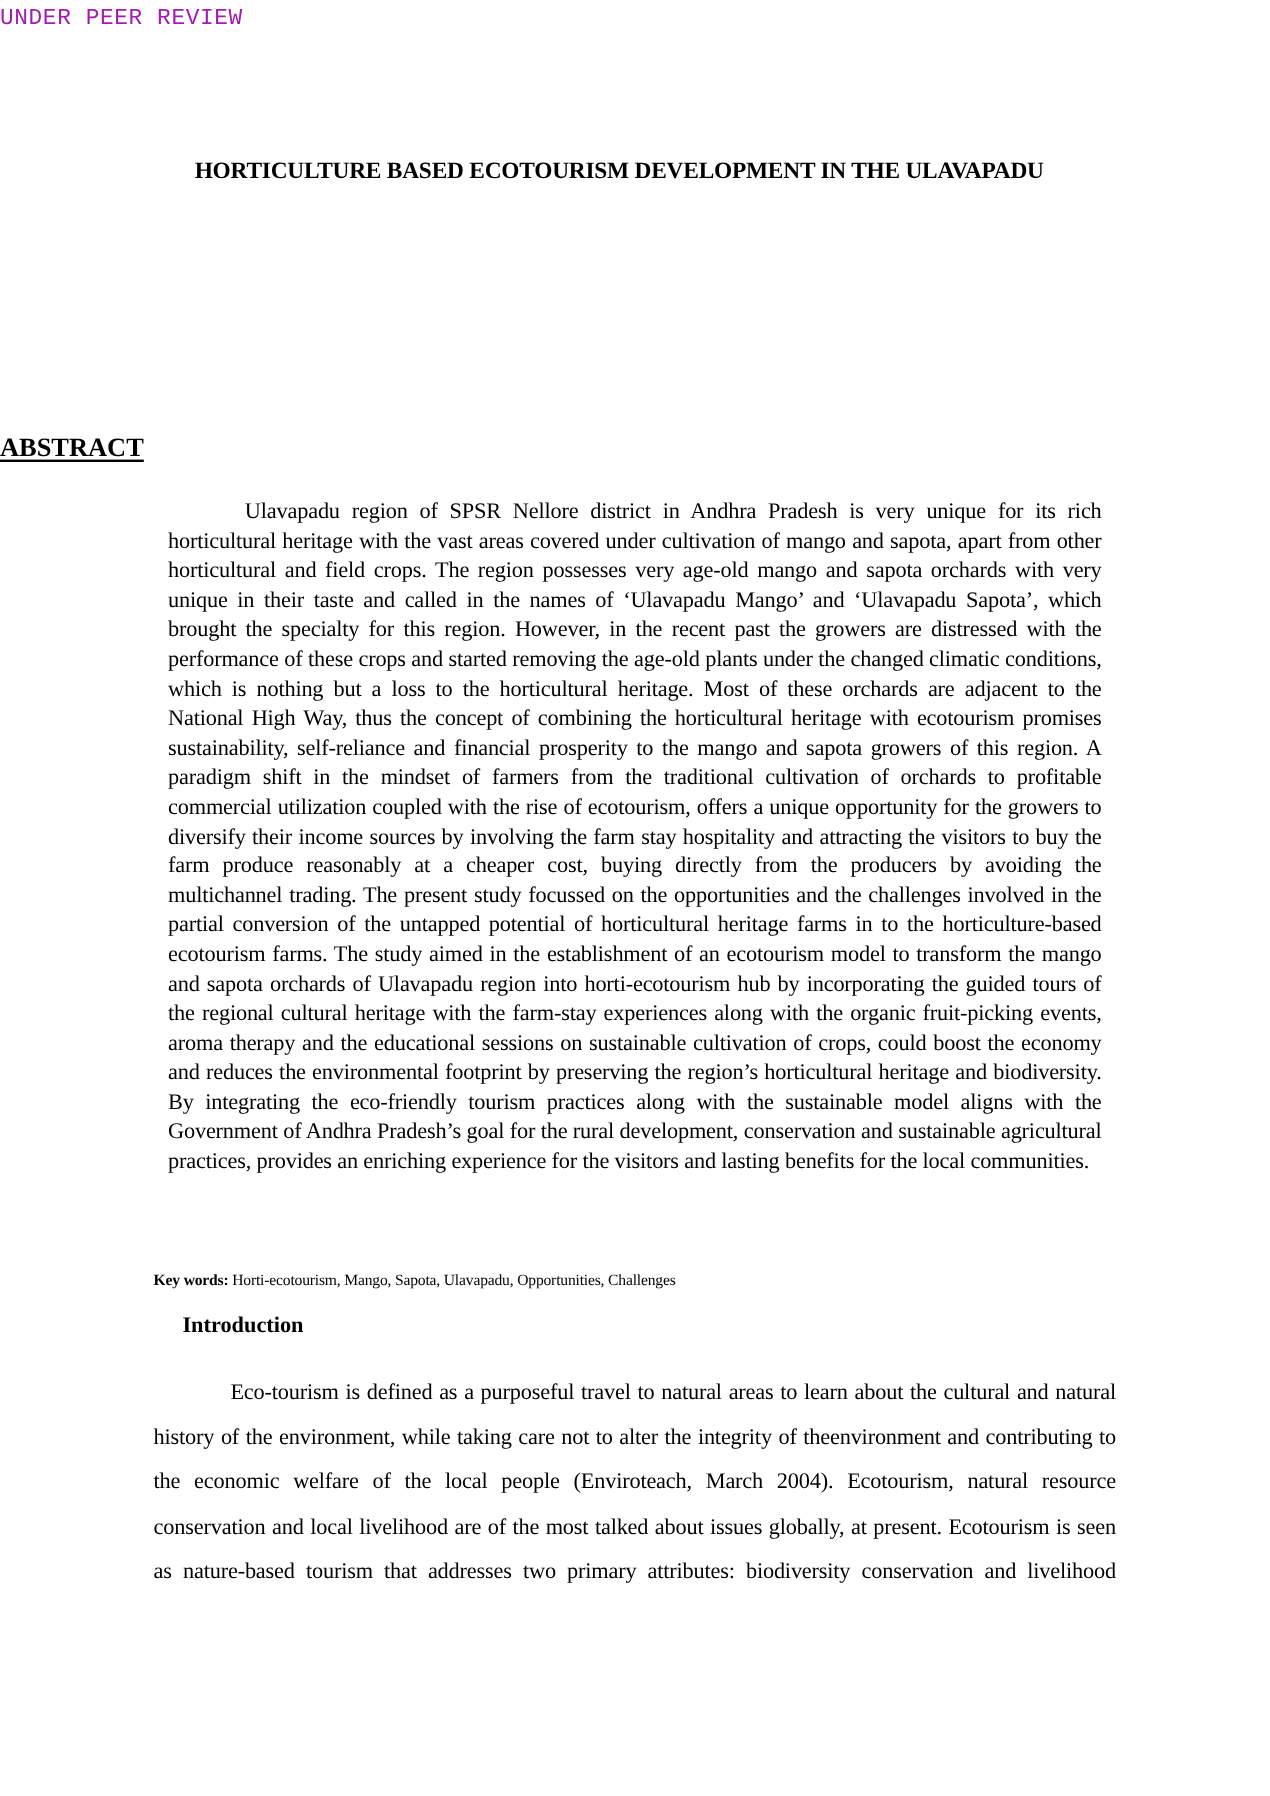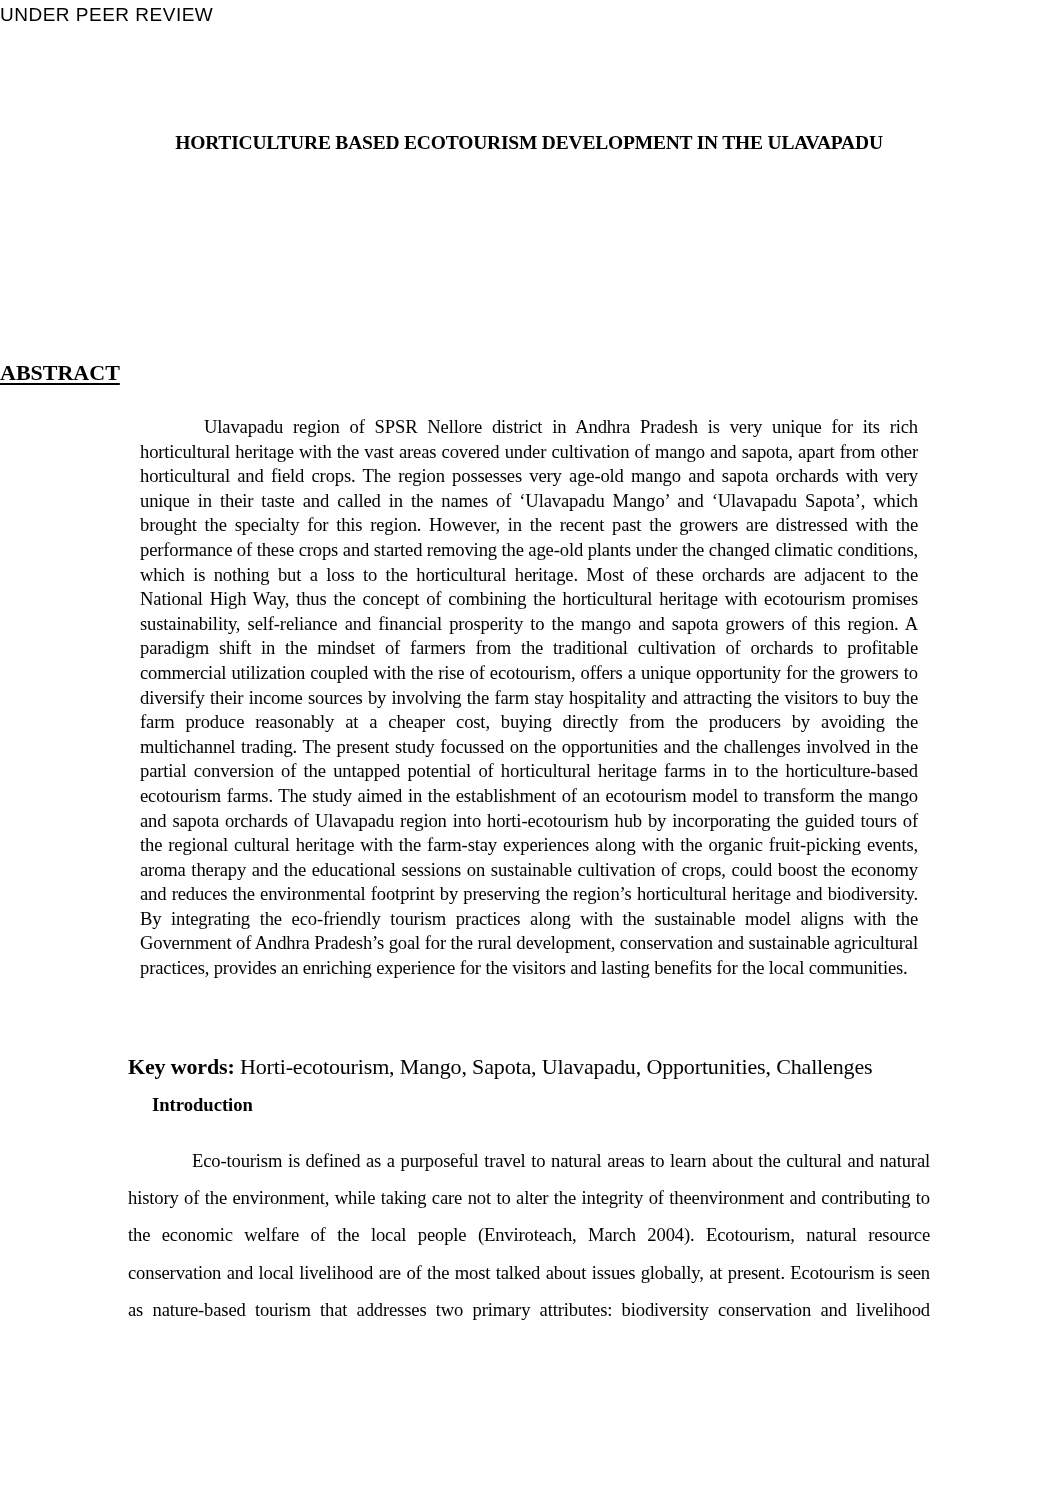--- a/index.html
+++ b/index.html
@@ -1,41 +1,41 @@
 <!DOCTYPE html>
 <html><head>
 <meta charset="utf-8">
 <style>
   html, body { margin: 0; padding: 0; background: #ffffff; }
   body { width: 1058px; height: 1497px; position: relative; overflow: hidden; color: #000; }
   .watermark {
     position: absolute; left: 0; top: 4px;
-    font-family: Liberation Sans, sans-serif; font-size: 19px; letter-spacing: 0.5px;
-    color: #000000; white-space: nowrap;
+    font-family: Liberation Mono, monospace; font-size: 19px; letter-spacing: 0.5px;
+    color: #a21caf; white-space: nowrap;
   }
   .title {
-    position: absolute; left: 100px; width: 858px; top: 131px;
+    position: absolute; left: 87px; width: 858px; top: 131px;
     font-family: "Liberation Serif", serif; font-weight: bold; font-size: 19.5px;
     line-height: 24px; text-align: center; letter-spacing: -0.2px;
   }
   .title div { white-space: nowrap; }
   .abstract-heading {
     position: absolute; left: 0; width: 1058px; top: 360px; 
     font-family: "Liberation Serif", serif; font-weight: bold; font-size: 22px;
   }
   .abstract-heading span { text-decoration: underline; text-underline-offset: 3px; }
   .abstract-body {
     position: absolute; left: 128px; width: 802px; top: 403px;
     font-family: "Liberation Serif", serif; font-size: 18.6px; line-height: 24.6px;
     text-align: justify; letter-spacing: -0.15px;
   }
   .abstract-body p { margin: 12px; text-indent: 64px; }
   .keywords {
     position: absolute; left: 128px; width: 802px; top: 1055px;
-    font-family: "Liberation Serif", serif; font-size: 22px; line-height: 24px;
+    font-family: "Liberation Serif", serif; font-size: 13px; line-height: 24px;
     letter-spacing: -0.15px;
   }
   .keywords b { font-weight: bold; }
   .intro-heading {
     position: absolute; left: 128px; top: 1094px;
     font-family: "Liberation Serif", serif; font-weight: bold; font-size: 18.6px; margin-left: 24px;
   }
   .intro-body {
     position: absolute; left: 128px; width: 802px; top: 1142px;
     font-family: "Liberation Serif", serif; font-size: 18.6px; line-height: 37.2px;

